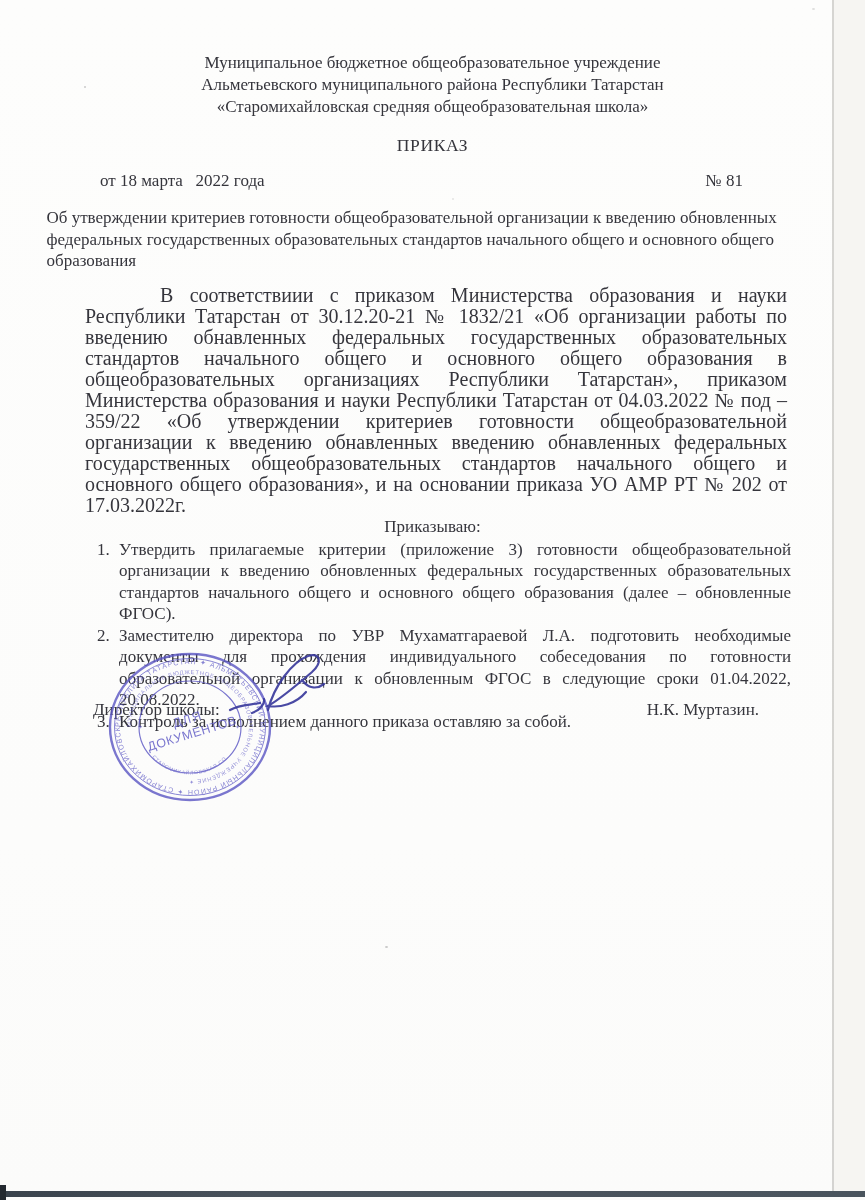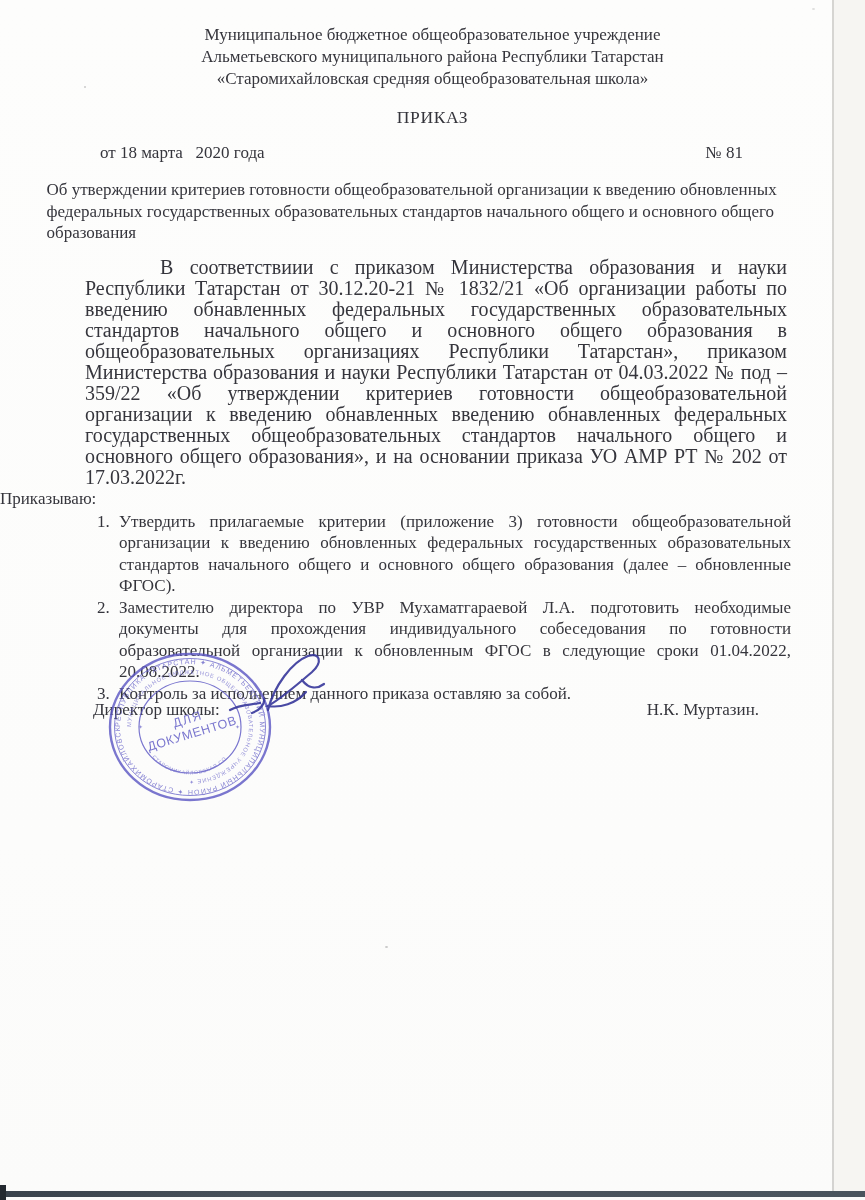--- a/index.html
+++ b/index.html
@@ -9,21 +9,21 @@
     font-family:"Liberation Serif", serif;
   }
   .page {
     position:relative;
     width:865px; height:1200px;
     background:linear-gradient(180deg, #fdfdfc 0%, #fcfcfb 70%, #fbfbfa 100%);
     overflow:hidden;
     color:#35353c;
   }
   .org-header {
-    padding-top:24px;
+    padding-top:52px;
     text-align:center;
     font-size:17px;
     line-height:22px;
   }
   .doc-type {
     margin-top:17px;
     text-align:center;
     font-size:17.5px;
     letter-spacing:0.6px;
   }
@@ -43,21 +43,21 @@
   }
   .body-par {
     margin:13px 78px 0 85px;
     text-align:justify;
     text-indent:75px;
     font-size:20px;
     line-height:21px;
   }
   .order-intro {
     margin-top:1px;
-    text-align:left;
+    text-align:center;
     font-size:17px;
   }
   .order-list {
     margin:2px 74px 0 97px;
     padding:0;
     list-style:none;
     font-size:17px;
     line-height:21.5px;
     text-align:justify;
   }
@@ -117,21 +117,21 @@
 
   <div class="org-header">
     <div>Муниципальное бюджетное общеобразовательное учреждение</div>
     <div>Альметьевского муниципального района Республики Татарстан</div>
     <div>«Старомихайловская средняя общеобразовательная школа»</div>
   </div>
 
   <div class="doc-type">ПРИКАЗ</div>
 
   <div class="meta-row">
-    <span class="pre">от 18 марта   2020 года</span>
+    <span class="pre">от 18 марта   2022 года</span>
     <span>№ 81</span>
   </div>
 
   <div class="subject">Об утверждении критериев готовности общеобразовательной организации к введению обновленных федеральных государственных образовательных стандартов начального общего и основного общего образования</div>
 
   <p class="body-par">В соответствиии с приказом Министерства образования и науки Республики Татарстан от 30.12.20-21 № 1832/21 «Об организации работы по введению обнавленных федеральных государственных образовательных стандартов начального общего и основного общего образования в общеобразовательных организациях Республики Татарстан», приказом Министерства образования и науки Республики Татарстан от 04.03.2022 № под – 359/22 «Об утверждении критериев готовности общеобразовательной организации к введению обнавленных введению обнавленных федеральных государственных общеобразовательных стандартов начального общего и основного общего образования», и на основании приказа УО АМР РТ № 202 от 17.03.2022г.</p>
 
   <div class="order-intro">Приказываю:</div>
 
   <ol class="order-list">

